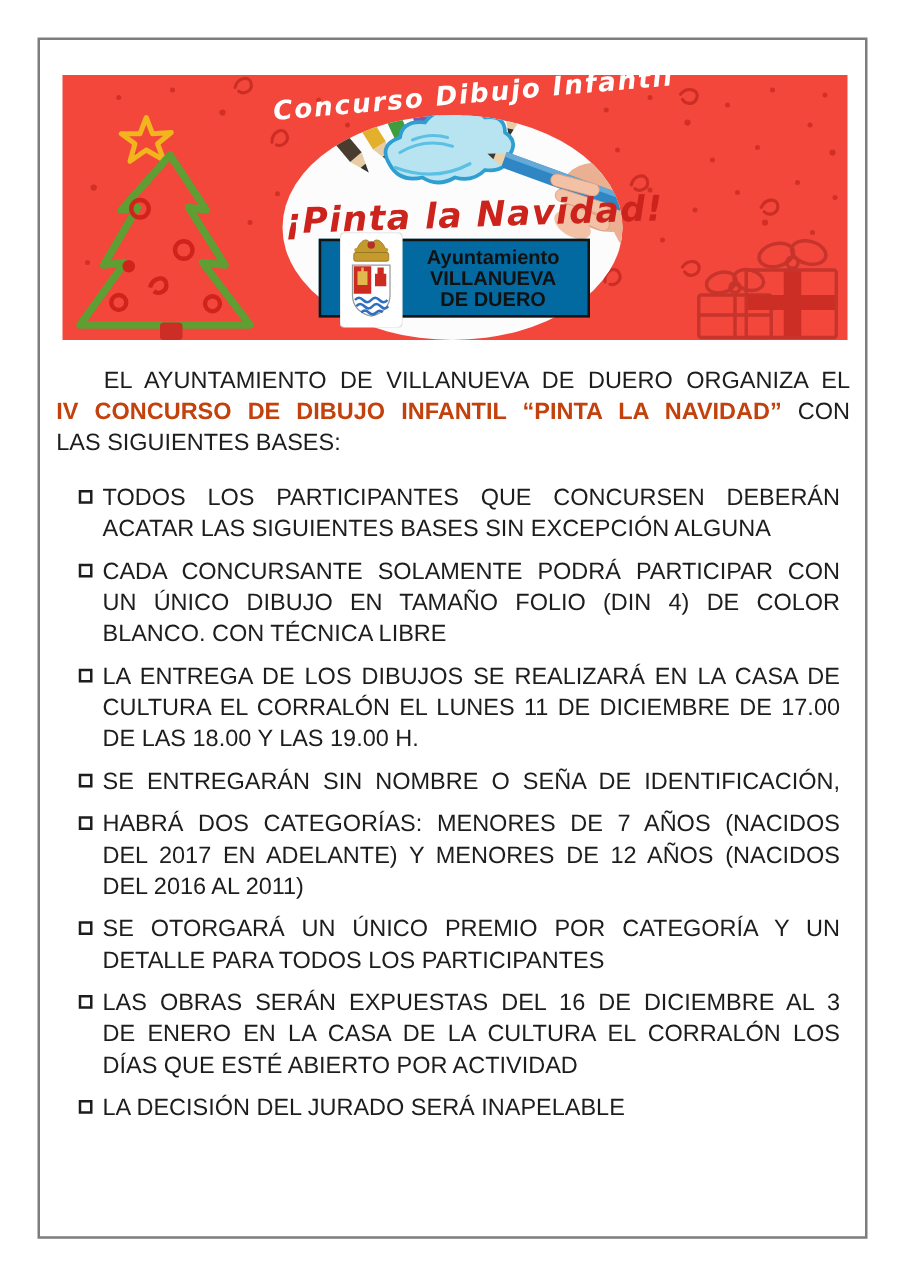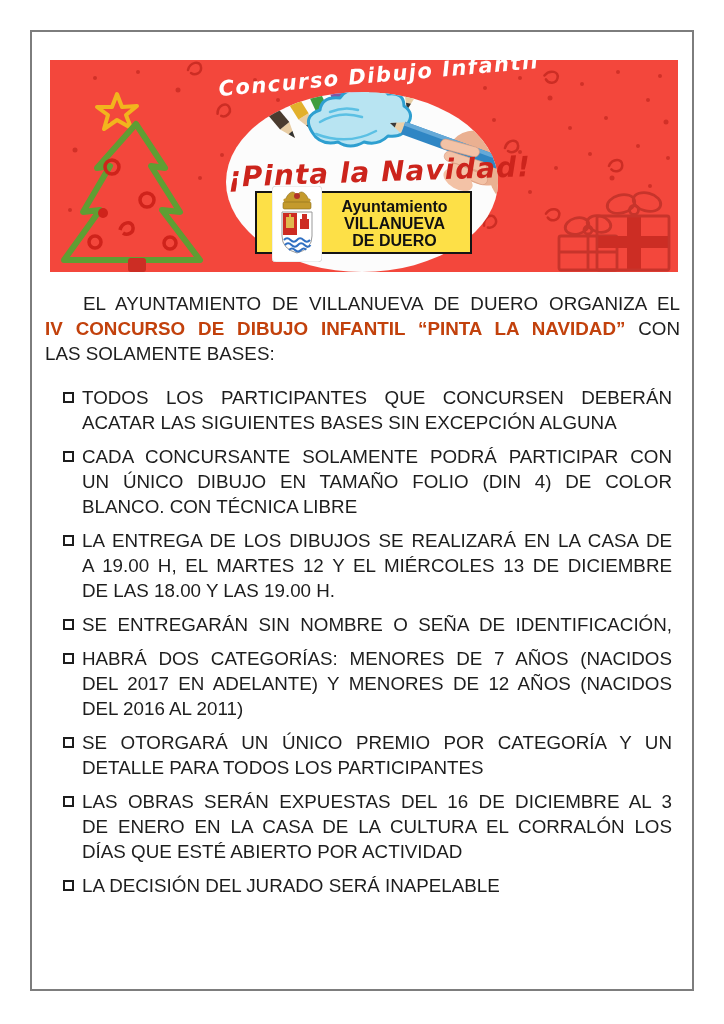--- a/index.html
+++ b/index.html
@@ -6,21 +6,21 @@
   body{width:724px;height:1024px;position:relative;font-family:"Liberation Sans",sans-serif;overflow:hidden;}
   .sheet{position:absolute;left:30px;top:30px;width:664px;height:961px;border:2px solid #7d7d7d;background:#fff;box-sizing:border-box;}
   .banner{position:absolute;left:18px;top:28px;width:628px;height:212px;background:#f3473c;overflow:hidden;}
   .banner svg.decor{position:absolute;left:0;top:0;}
   .banner-title{position:absolute;left:168px;top:4px;width:300px;text-align:center;color:#ffffff;
     font-family:"DejaVu Sans",sans-serif;font-size:21px;font-weight:bold;font-style:italic;
     letter-spacing:1.5px;transform:rotate(-5deg);white-space:nowrap;}
   .banner-slogan{position:absolute;left:178px;top:96px;width:266px;text-align:center;color:#cc241c;
     font-family:"DejaVu Sans",sans-serif;font-size:28px;font-weight:bold;font-style:italic;
     letter-spacing:1px;transform:rotate(-2deg);white-space:nowrap;}
-  .town-box{position:absolute;left:205px;top:131px;width:217px;height:63px;background:#fde047;
+  .town-box{position:absolute;left:205px;top:131px;width:217px;height:63px;background:#0369a1;
     border:2px solid #141414;box-sizing:border-box;}
   .crest{position:absolute;left:15px;top:-7px;width:50px;height:76px;}
   .town-lines{position:absolute;left:66px;right:4px;top:5px;text-align:center;color:#111;
     font-weight:bold;font-size:16px;line-height:17px;}
   .content{position:absolute;left:0;top:259px;width:660px;color:#1d1d1d;font-size:18.8px;line-height:25px;}
   .intro{padding:0 12px 0 13px;margin:0 0 19px 0;}
   .iline{text-align:justify;text-align-last:justify;}
   .iline.first{text-indent:38px;}
   .iline.last,.bl.last{text-align:left;text-align-last:left;}
   .hl{color:#c2410c;font-weight:bold;}
@@ -209,40 +209,40 @@
         <div>VILLANUEVA</div>
         <div>DE DUERO</div>
       </div>
     </div>
   </div>
 
   <div class="content">
     <div class="intro">
       <div class="iline first">EL AYUNTAMIENTO DE VILLANUEVA DE DUERO ORGANIZA EL</div>
       <div class="iline"><span class="hl">IV CONCURSO DE DIBUJO INFANTIL “PINTA LA NAVIDAD”</span><span> CON</span></div>
-      <div class="iline last">LAS SOLAMENTE BASES:</div>
+      <div class="iline last">LAS SIGUIENTES BASES:</div>
     </div>
 
     <div class="item">
       <span class="sq"></span>
       <div class="bl">TODOS LOS PARTICIPANTES QUE CONCURSEN DEBERÁN</div>
       <div class="bl last">ACATAR LAS SIGUIENTES BASES SIN EXCEPCIÓN ALGUNA</div>
     </div>
 
     <div class="item">
       <span class="sq"></span>
       <div class="bl">CADA CONCURSANTE SOLAMENTE PODRÁ PARTICIPAR CON</div>
       <div class="bl">UN ÚNICO DIBUJO EN TAMAÑO FOLIO (DIN 4) DE COLOR</div>
       <div class="bl last">BLANCO. CON TÉCNICA LIBRE</div>
     </div>
 
     <div class="item">
       <span class="sq"></span>
       <div class="bl">LA ENTREGA DE LOS DIBUJOS SE REALIZARÁ EN LA CASA DE</div>
-      <div class="bl">A 19.00 H, EL MARTES 12 Y EL MIÉRCOLES 13 DE DICIEMBRE</div>
+      <div class="bl">CULTURA EL CORRALÓN EL LUNES 11 DE DICIEMBRE DE 17.00</div>
       <div class="bl last">DE LAS 18.00 Y LAS 19.00 H.</div>
     </div>
 
     <div class="item">
       <span class="sq"></span>
       <div class="bl">SE ENTREGARÁN SIN NOMBRE O SEÑA DE IDENTIFICACIÓN,</div>
     </div>
 
     <div class="item">
       <span class="sq"></span>

